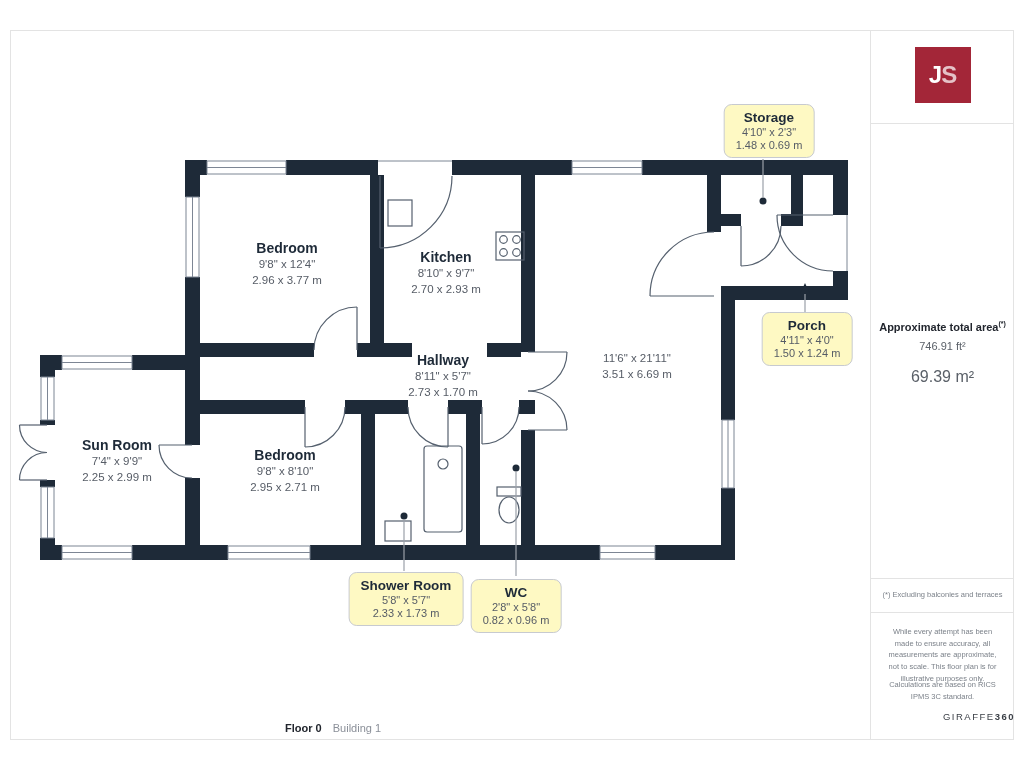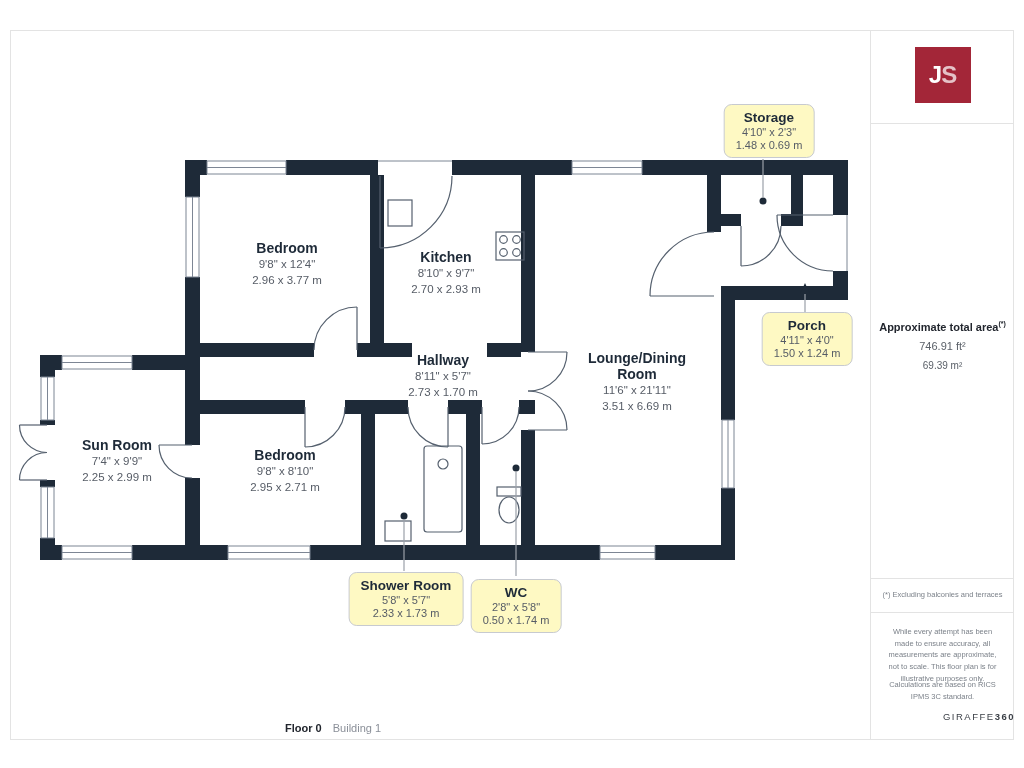--- a/index.html
+++ b/index.html
@@ -162,21 +162,20 @@
   <div class="rname">Kitchen</div>
   <div class="rdim">8'10" x 9'7"</div>
   <div class="rdim">2.70 x 2.93 m</div>
 </div>
 <div class="room-label" style="left:443px; top:352px; width:130px;">
   <div class="rname">Hallway</div>
   <div class="rdim">8'11" x 5'7"</div>
   <div class="rdim">2.73 x 1.70 m</div>
 </div>
 <div class="room-label" style="left:637px; top:350px; width:120px;">
-  <div class="rname">Lounge/Dining Room</div>
   <div class="rdim">11'6" x 21'11"</div>
   <div class="rdim">3.51 x 6.69 m</div>
 </div>
 <div class="room-label" style="left:117px; top:437px; width:130px;">
   <div class="rname">Sun Room</div>
   <div class="rdim">7'4" x 9'9"</div>
   <div class="rdim">2.25 x 2.99 m</div>
 </div>
 <div class="room-label" style="left:285px; top:447px; width:130px;">
   <div class="rname">Bedroom</div>
@@ -195,34 +194,34 @@
   <div class="rdim">1.50 x 1.24 m</div>
 </div>
 <div class="callout" style="left:406px; top:572px;">
   <div class="rname">Shower Room</div>
   <div class="rdim">5'8" x 5'7"</div>
   <div class="rdim">2.33 x 1.73 m</div>
 </div>
 <div class="callout" style="left:516px; top:579px;">
   <div class="rname">WC</div>
   <div class="rdim">2'8" x 5'8"</div>
-  <div class="rdim">0.50 x 1.74 m</div>
+  <div class="rdim">0.82 x 0.96 m</div>
 </div>
 
 <div class="logo-box">
   <span>J</span>
     <span style="opacity:.72; margin-left:-1px;">S</span>
 </div>
 
 <div class="sb-center" style="top:320px;">
   <div style="font-size:11px; font-weight:bold; color:#22262e;">
     <span>Approximate total area</span><sup style="font-size:7px;">(*)</sup>
   </div>
   <div style="font-size:11px; color:#5a6068; margin-top:7px;">746.91 ft²</div>
-  <div style="font-size:10px; color:#5a6068; margin-top:8px;">69.39 m²</div>
+  <div style="font-size:16px; color:#5a6068; margin-top:16px;">69.39 m²</div>
 </div>
 
 <div class="sb-center sb-small" style="top:589px; padding:0 12px;">(*) Excluding balconies and terraces</div>
 <div class="sb-center sb-small" style="top:626px; padding:0 14px;">While every attempt has been made to ensure accuracy, all measurements are approximate, not to scale. This floor plan is for illustrative purposes only.</div>
 <div class="sb-center sb-small" style="top:679px; padding:0 16px;">Calculations are based on RICS IPMS 3C standard.</div>
 <div class="sb-center" style="top:711px; font-size:9.5px; letter-spacing:1.5px; color:#3a3f46;text-align:right;">
   <span>GIRAFFE</span><span style="font-weight:bold;">360</span>
 </div>
 
 <div class="footer">

